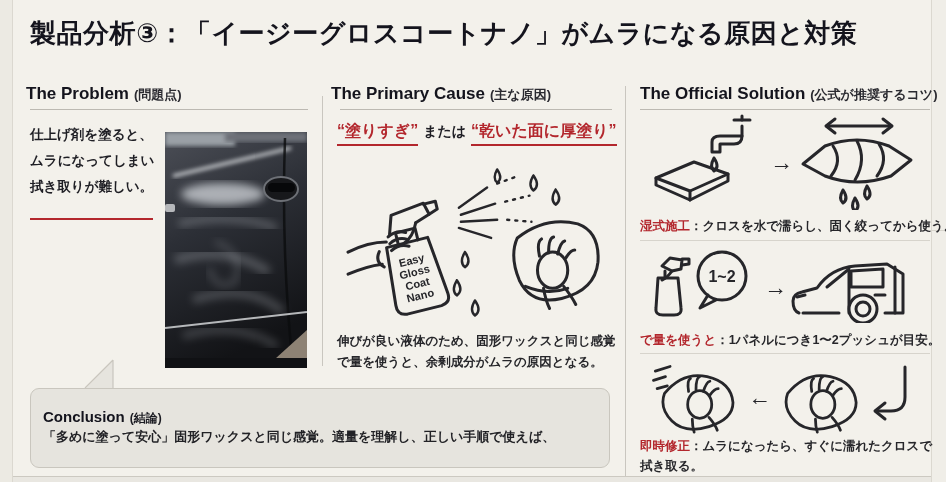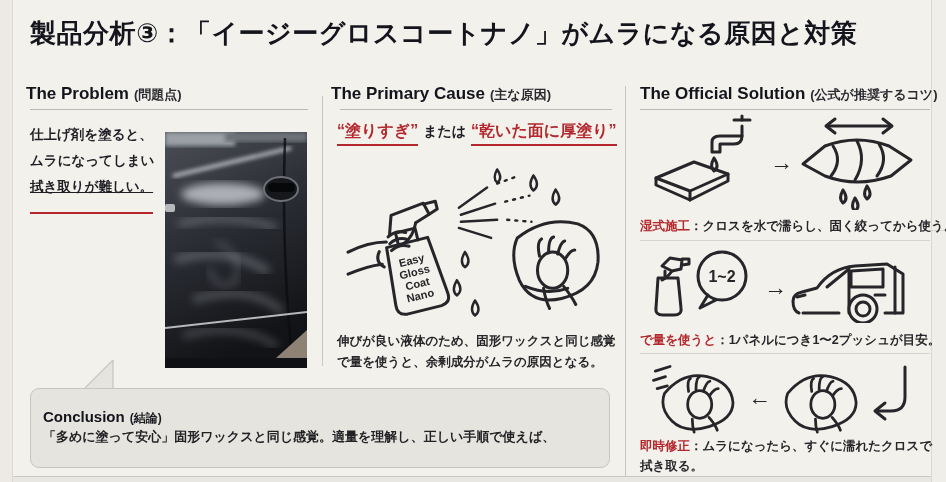--- a/index.html
+++ b/index.html
@@ -11,21 +11,21 @@
   .edge-right-hline { position:absolute; left:931px; top:230px; width:15px; height:0; border-top:1px solid #d8d5cd; }
   .edge-bottom { position:absolute; left:13px; top:476px; width:918px; height:6px; background:#e9e7e1; border-top:1px solid #ccc9c1; }
 
   .title { position:absolute; left:30px; top:16px; font-size:26px; font-weight:800; color:#14141d; letter-spacing:.5px; white-space:nowrap; }
 
   .col-head { position:absolute; top:84px; white-space:nowrap; }
   .head-en { font-size:17px; font-weight:800; color:#14141d; }
   .head-note { font-size:13px; font-weight:700; color:#2a2a30; margin-left:5px; }
   .rule { position:absolute; height:0; border-top:1px solid #bcb9b2; }
 
-  .ru { border-bottom:2.5px solid #b3272d; padding-bottom:12px; display:inline-block;text-decoration:underline; }
+  .ru { border-bottom:2.5px solid #b3272d; padding-bottom:18px; display:inline-block; }
 
   
   .problem-text { position:absolute; left:30px; top:122px; font-size:13.5px; font-weight:800; line-height:26px; color:#1e1e24; white-space:nowrap; }
   .photo { position:absolute; left:165px; top:132px; width:142px; height:236px; }
 
   .vdiv { position:absolute; width:0; border-left:1px solid #c9c6bf; }
 
   
   .cause-phrases { position:absolute; left:337px; top:121px; white-space:nowrap; }
   .red-phrase { color:#b3272d; font-weight:800; font-size:16px; border-bottom:2.5px solid #b3272d; padding-bottom:2px; display:inline-block; }

